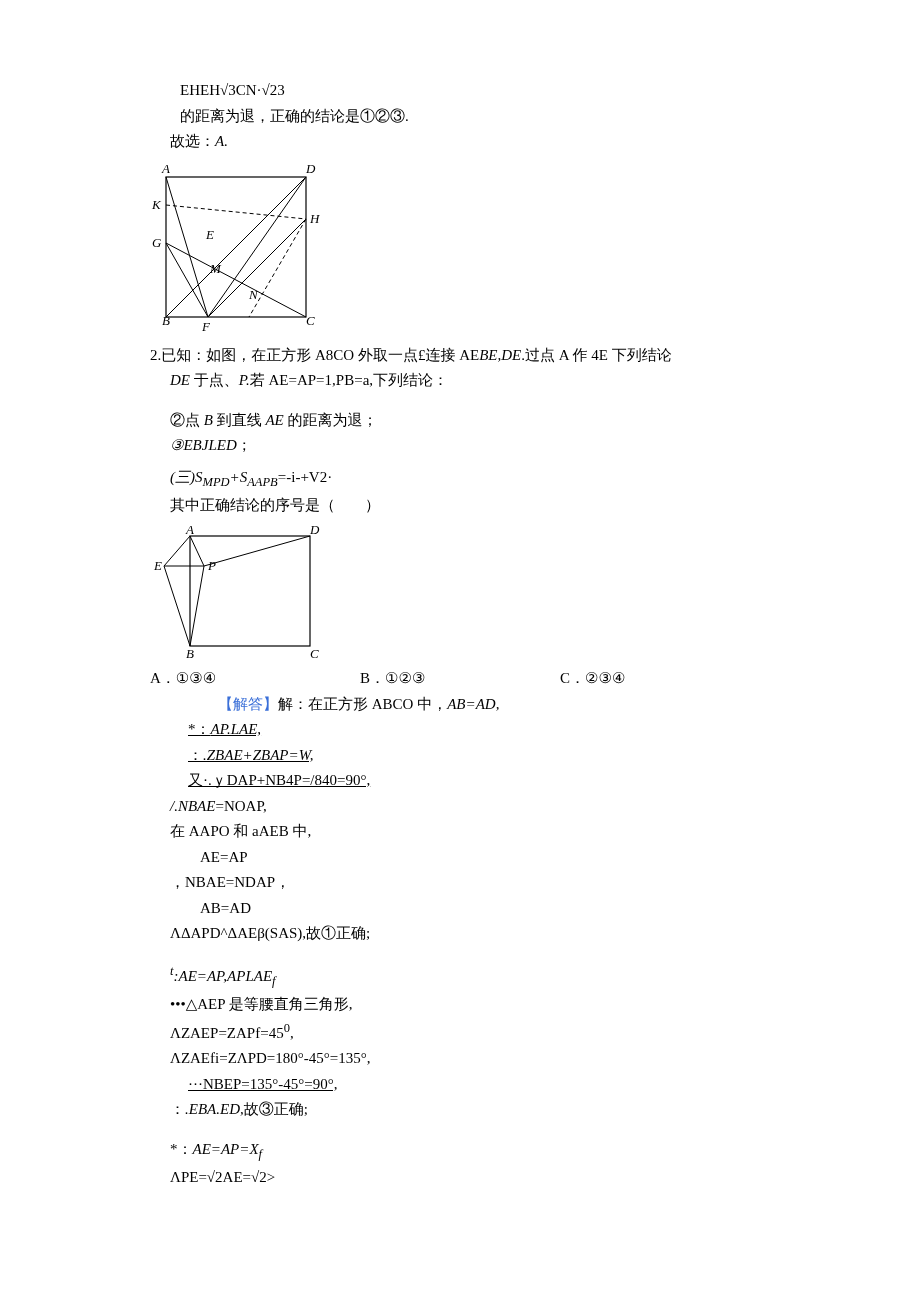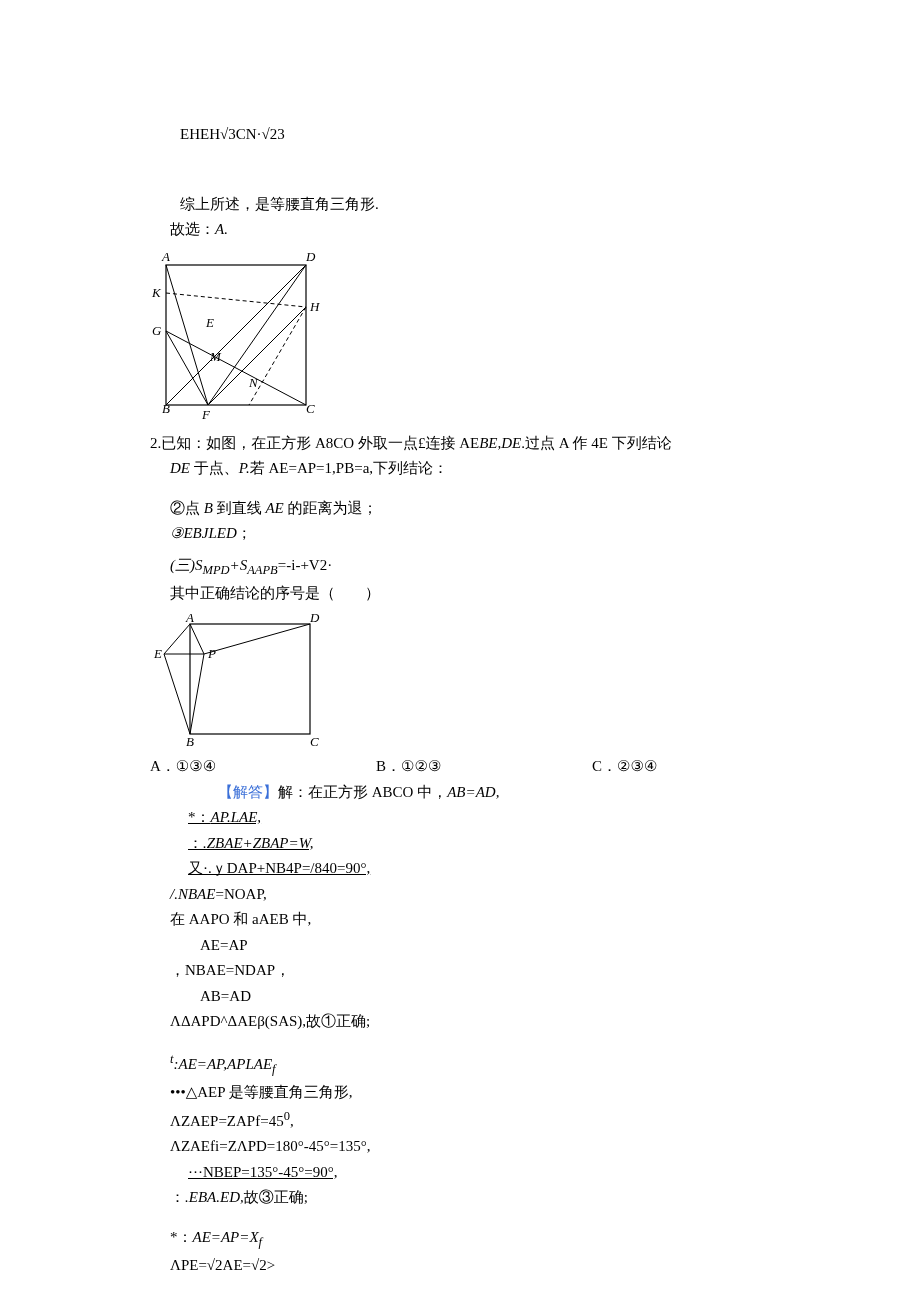--- a/index.html
+++ b/index.html
@@ -6,37 +6,37 @@
     font-family: "SimSun", "宋体", serif;
     font-size: 15px;
     line-height: 1.7;
     color: #000;
     background: #fff;
     width: 920px;
     margin: 0;
     padding: 78px 120px 60px 150px;
     box-sizing: border-box;
   }
-  .indent1 { margin-left: 30px; margin-top: 44px; }
+  .indent1 { margin-left: 30px; }
   .indent2 { margin-left: 20px; }
   .indent3 { margin-left: 38px; text-decoration: underline; }
   .row { display: block; }
   .answer-label { color: #3a6fd8; margin-top: 8px; }
-  .choices { display: flex; gap: 16px; text-decoration: underline; }
+  .choices { display: flex; gap: 0; text-decoration: underline; }
   .choices span { display: inline-block; }
   .figA { margin: 4px 0 4px -4px; }
   .figB { margin: 4px 0 4px 0; }
   svg { display: block; }
   .ital { font-style: italic; }
 </style>
 </head>
 <body>
 
 <div class="row indent1">EHEH√3CN·√23</div>
-<div class="row indent1">综上所述，是等腰直角三角形.</div>
+<div class="row indent1">的距离为退，正确的结论是①②③.</div>
 <div class="row indent2">
   <span>故选：</span><span class="ital">A.</span>
 </div>
 
 <div class="figA">
 <svg width="180" height="180" viewBox="0 0 180 180">
   <rect x="20" y="18" width="140" height="140" fill="none" stroke="#000" stroke-width="1.2"></rect>
   <line x1="20" y1="158" x2="160" y2="18" stroke="#000"></line>
   <line x1="20" y1="18" x2="62" y2="158" stroke="#000"></line>
   <line x1="62" y1="158" x2="160" y2="18" stroke="#000"></line>

